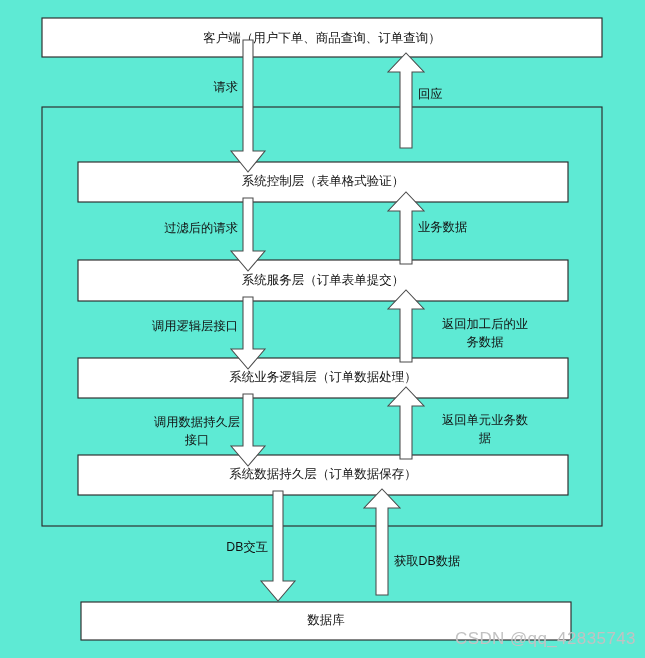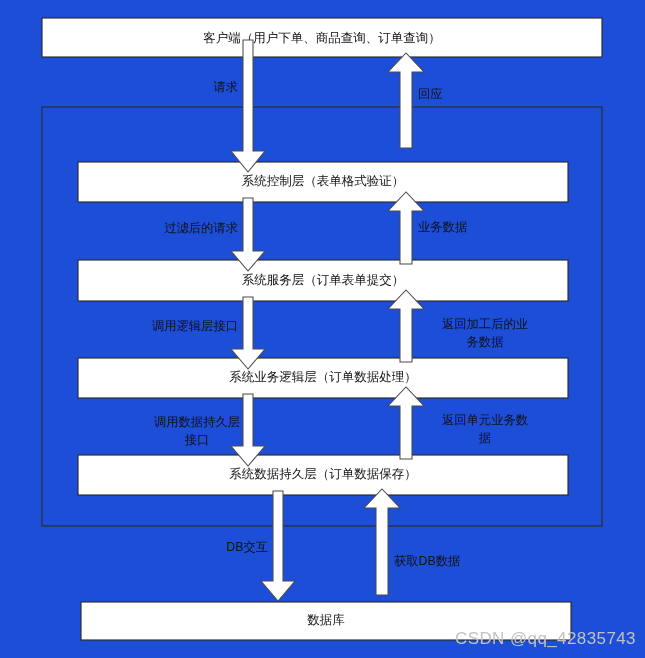--- a/index.html
+++ b/index.html
@@ -8,21 +8,21 @@
     padding: 0;
     background: #ffffff;
   }
   body {
     font-family: "Liberation Sans", "DejaVu Sans", sans-serif;
   }
   #diagram-root {
     position: relative;
     width: 645px;
     height: 658px;
-    background: #1d4ed8;
+    background: #5eead4;
     overflow: hidden;
   }
   #diagram-svg {
     position: absolute;
     left: 0;
     top: 0;
     width: 645px;
     height: 658px;
   }
   .box-rect {

